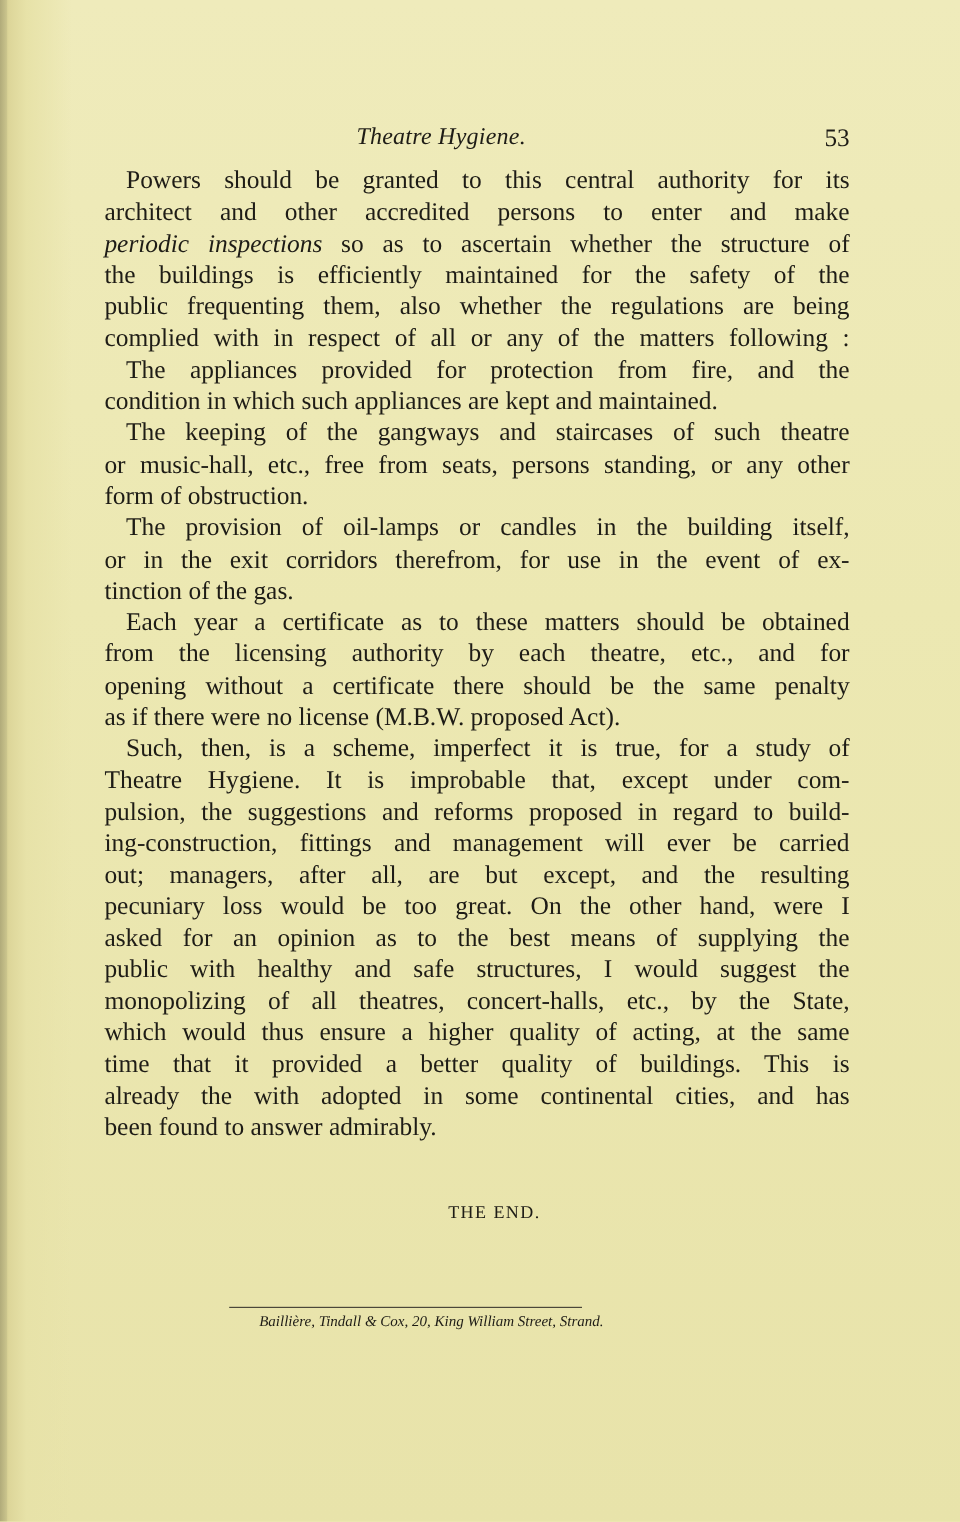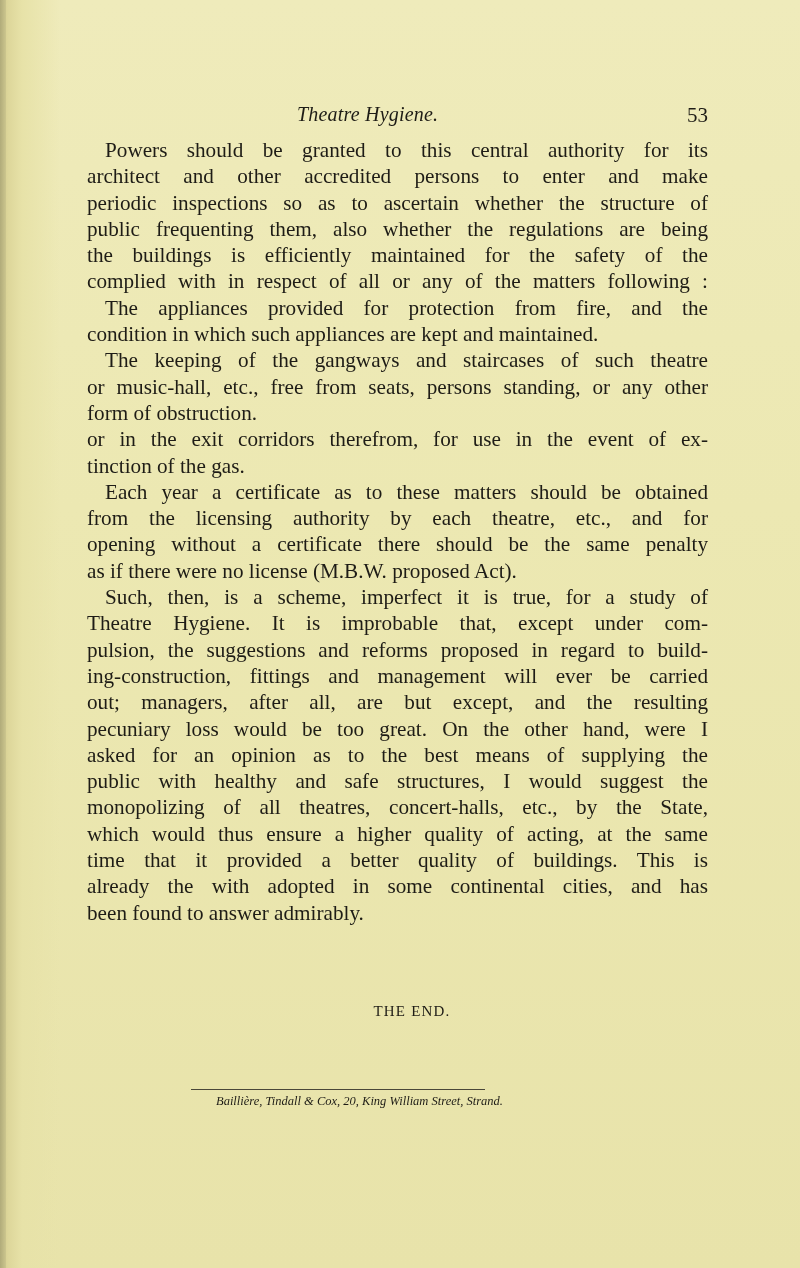--- a/index.html
+++ b/index.html
@@ -33,21 +33,21 @@
     .body-text {
       position: absolute; left: 87px; top: 137px; width: 621px;
       font-size: 21.2px; line-height: 26.3px;
     }
     .line {
       display: block; height: 26.3px; white-space: nowrap;
       text-align: justify; text-align-last: justify;
     }
     .line.last { text-align-last: left; }
     .line.indent { padding-left: 18px; }
-    .it { }
+    .it { font-style: italic; }
     .the-end {
       position: absolute; left: 12px; width: 800px; top: 1003px;
       text-align: center; font-size: 15px; letter-spacing: 1.2px;
     }
     .imprint-rule {
       position: absolute; left: 191px; top: 1089px; width: 294px; height: 0;
       border-top: 1.5px solid #4a4739;
     }
     .imprint {
       position: absolute; left: 191px; top: 1094px; width: 300px;
@@ -62,28 +62,29 @@
 
   <div class="running-head">
     <span class="running-title">Theatre Hygiene.</span>
     <span class="page-number">53</span>
   </div>
 
   <div class="body-text" id="body-text">
       <span class="line indent"><span>Powers should be granted to this central authority for its</span></span>
       <span class="line"><span>architect and other accredited persons to enter and make</span></span>
       <span class="line"><span class="it">periodic inspections</span><span> so as to ascertain whether the structure of</span></span>
+      <span class="line"><span>the buildings is efficiently maintained for the safety of the</span></span>
       <span class="line"><span>public frequenting them, also whether the regulations are being</span></span>
-      <span class="line"><span>the buildings is efficiently maintained for the safety of the</span></span>
       <span class="line"><span>complied with in respect of all or any of the matters following :</span></span>
       <span class="line indent"><span>The appliances provided for protection from fire, and the</span></span>
       <span class="line last"><span>condition in which such appliances are kept and maintained.</span></span>
       <span class="line indent"><span>The keeping of the gangways and staircases of such theatre</span></span>
       <span class="line"><span>or music-hall, etc., free from seats, persons standing, or any other</span></span>
       <span class="line last"><span>form of obstruction.</span></span>
+      <span class="line indent"><span>The provision of oil-lamps or candles in the building itself,</span></span>
       <span class="line"><span>or in the exit corridors therefrom, for use in the event of ex-</span></span>
       <span class="line last"><span>tinction of the gas.</span></span>
       <span class="line indent"><span>Each year a certificate as to these matters should be obtained</span></span>
       <span class="line"><span>from the licensing authority by each theatre, etc., and for</span></span>
       <span class="line"><span>opening without a certificate there should be the same penalty</span></span>
       <span class="line last"><span>as if there were no license (M.B.W. proposed Act).</span></span>
       <span class="line indent"><span>Such, then, is a scheme, imperfect it is true, for a study of</span></span>
       <span class="line"><span>Theatre Hygiene.  It is improbable that, except under com-</span></span>
       <span class="line"><span>pulsion, the suggestions and reforms proposed in regard to build-</span></span>
       <span class="line"><span>ing-construction, fittings and management will ever be carried</span></span>

